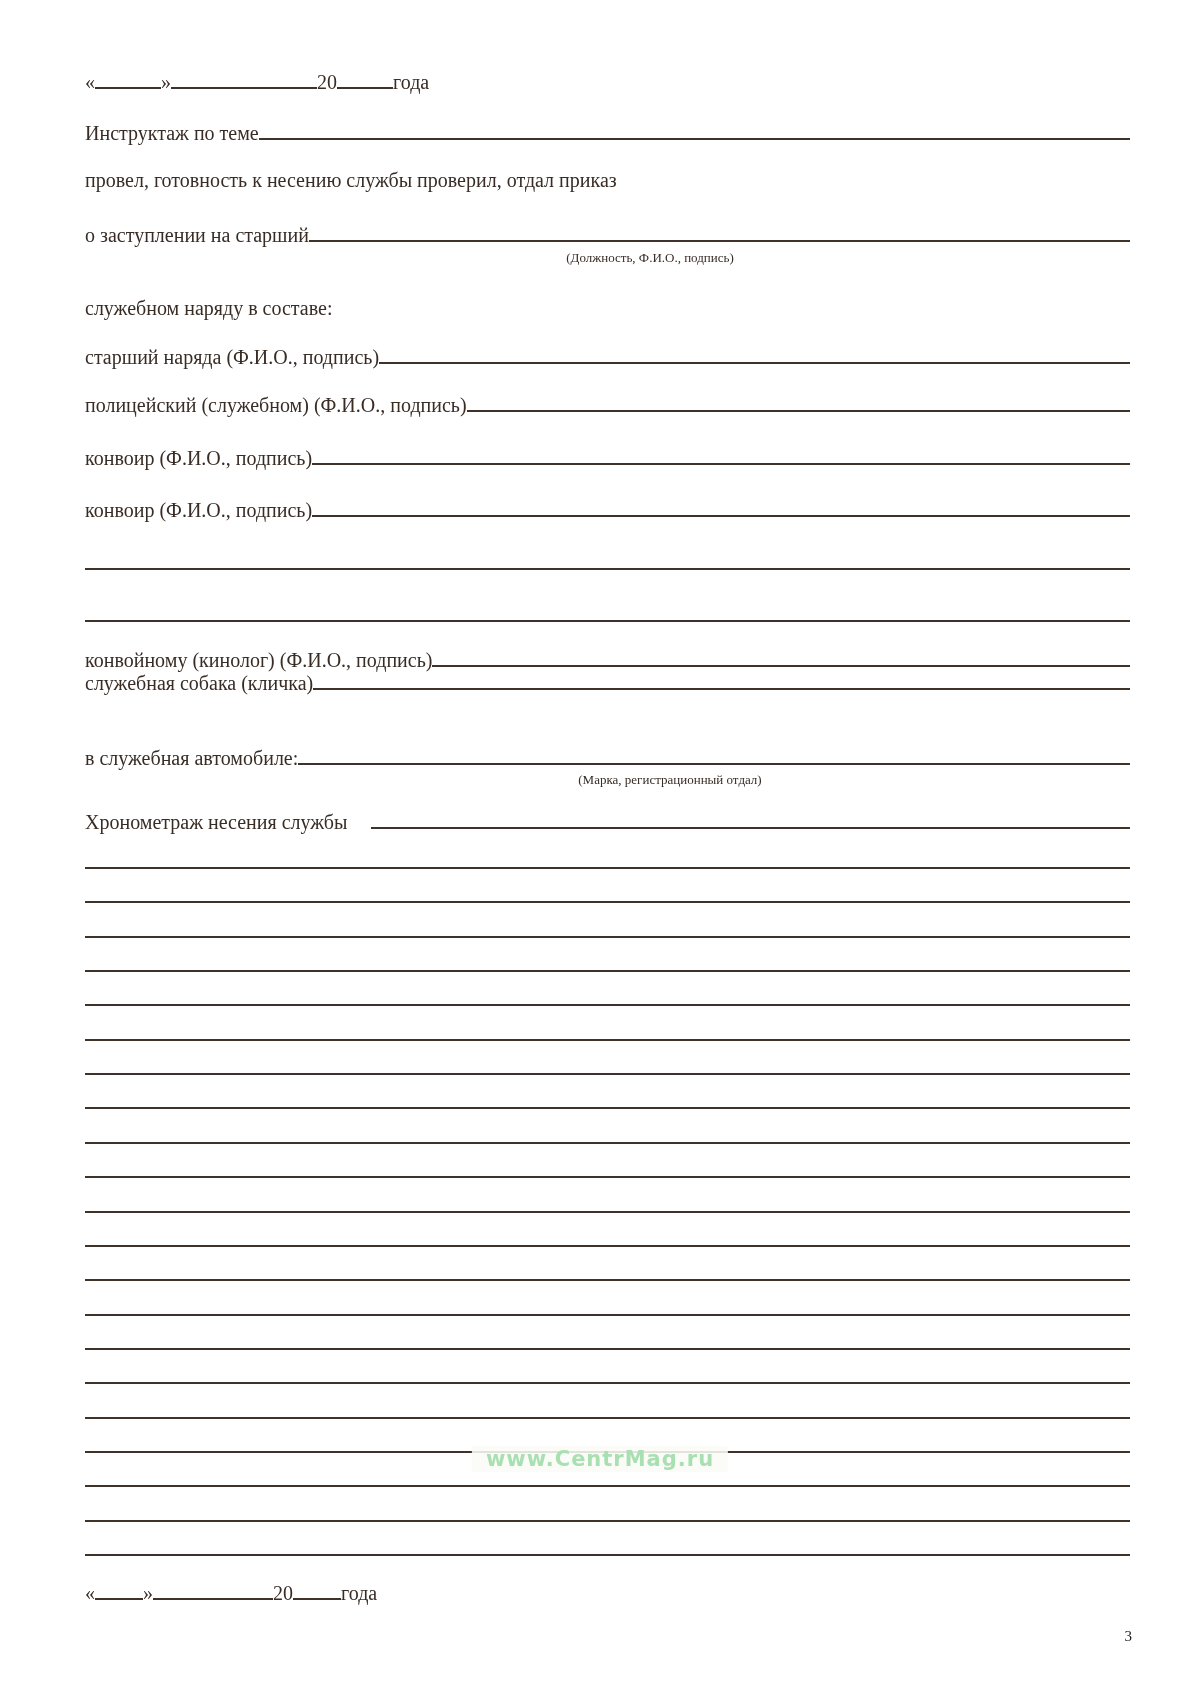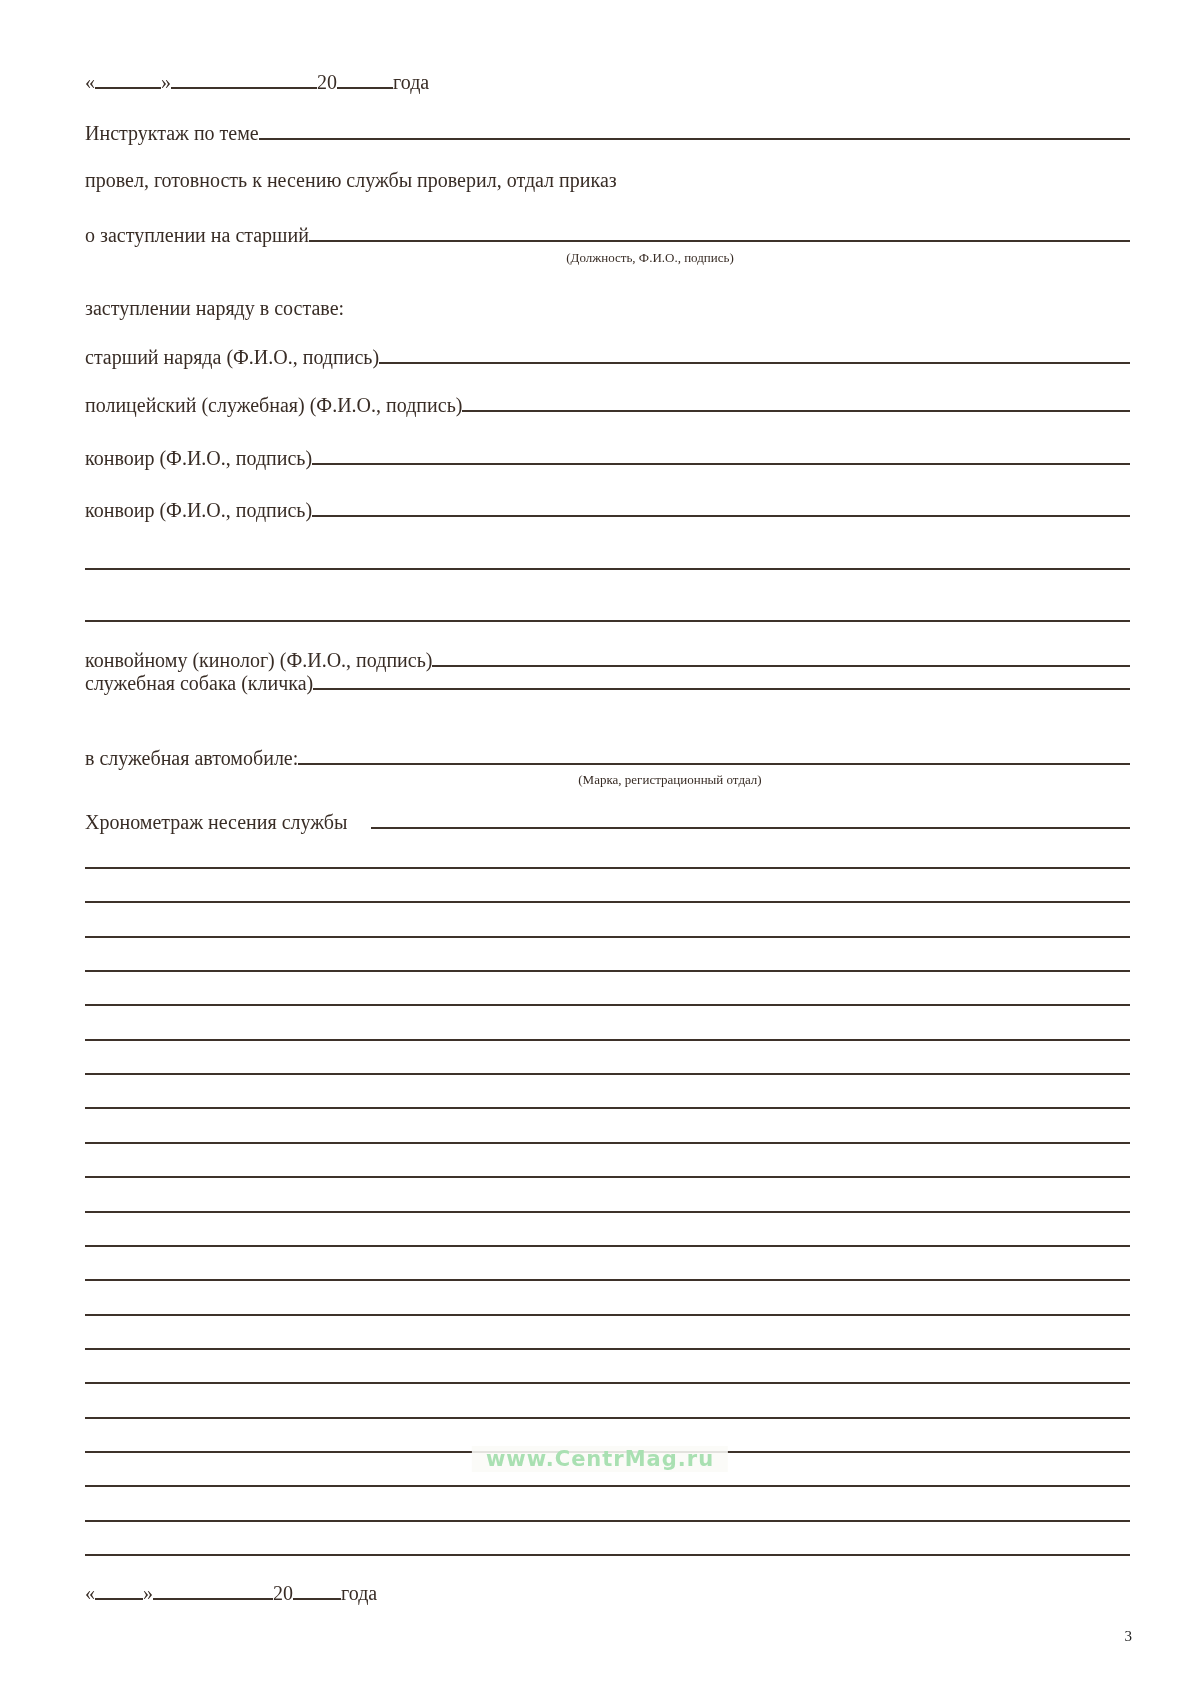--- a/index.html
+++ b/index.html
@@ -76,30 +76,30 @@
     <span class="t">провел, готовность к несению службы проверил, отдал приказ</span>
   </div>
 
   <div class="row" style="top:222px">
     <span class="t">о заступлении на старший</span>
     <span class="fill grow"></span>
   </div>
   <div class="caption" style="top:250px;left:170px">(Должность, Ф.И.О., подпись)</div>
 
   <div class="row" style="top:295px">
-    <span class="t">заступлении наряду в составе:</span>
+    <span class="t">служебном наряду в составе:</span>
   </div>
 
   <div class="row" style="top:344px">
     <span class="t" style="">старший наряда (Ф.И.О., подпись)</span>
     <span class="fill grow"></span>
   </div>
 
   <div class="row" style="top:392px">
-    <span class="t">полицейский (служебная) (Ф.И.О., подпись)</span>
+    <span class="t">полицейский (служебном) (Ф.И.О., подпись)</span>
     <span class="fill grow"></span>
   </div>
 
   <div class="row" style="top:445px">
     <span class="t">конвоир (Ф.И.О., подпись)</span>
     <span class="fill grow"></span>
   </div>
 
   <div class="row" style="top:497px">
     <span class="t">конвоир (Ф.И.О., подпись)</span>

